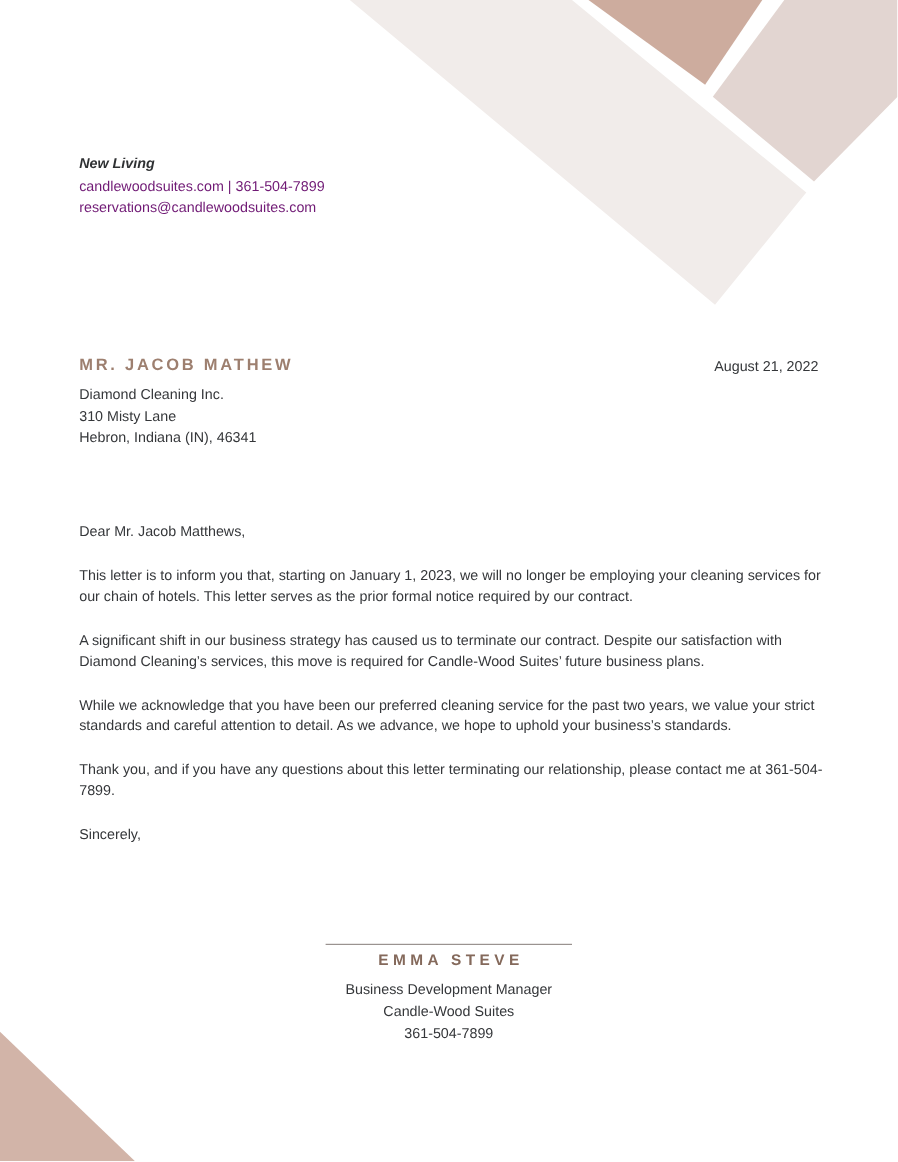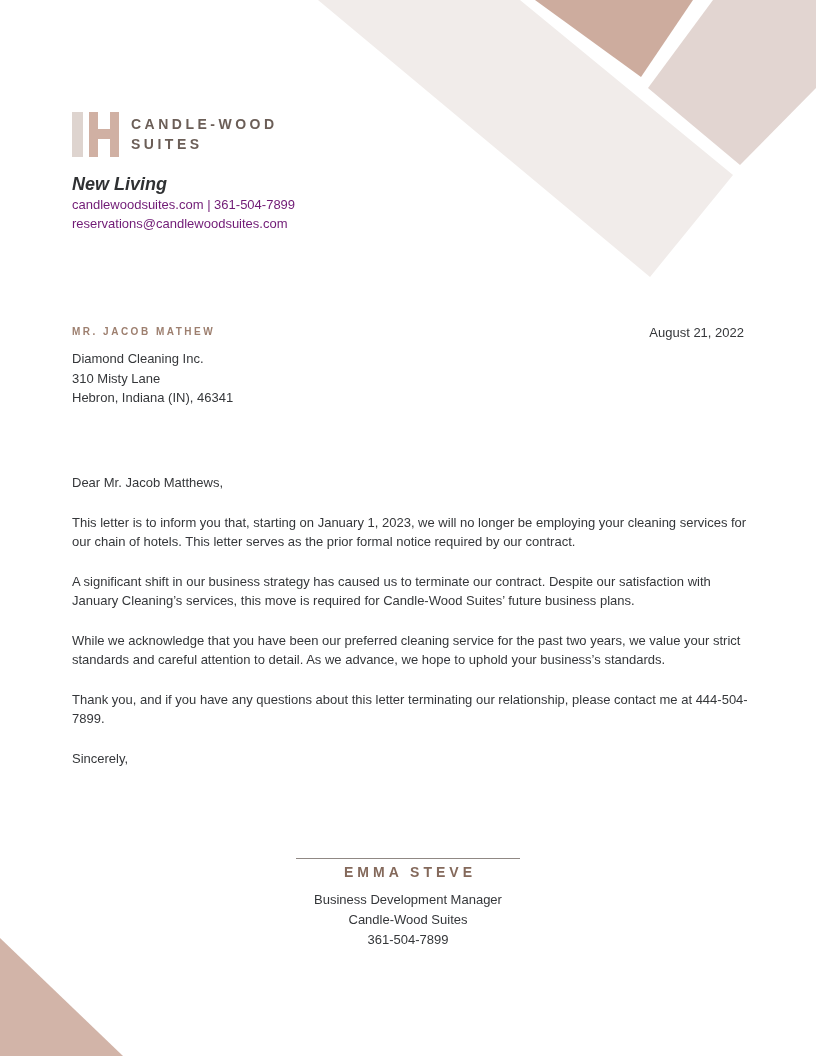--- a/index.html
+++ b/index.html
@@ -25,31 +25,31 @@
   .logo-h { position: relative; width: 30px; height: 45px; margin-left: 6px; }
   .logo-h .bar-l, .logo-h .bar-r { position: absolute; top: 0; width: 9px; height: 45px; background: #d0b0a3; }
   .logo-h .bar-l { left: 0; }
   .logo-h .bar-r { right: 0; }
   .logo-h .bar-x { position: absolute; left: 8px; right: 8px; top: 17px; height: 10px; background: #d0b0a3; }
   .brand-name { margin-left: 12px; padding-top: 2px; }
   .brand-name div {
     font-size: 14px; font-weight: bold; letter-spacing: 3.5px;
     color: #6b5e57; line-height: 20px;
   }
-  .tagline { margin-top: 18px; font-size: 18px; font-style: italic; font-weight: bold; color: #2f3133; line-height: 18px; }
+  .tagline { margin-top: 28px; font-size: 13px; font-style: italic; font-weight: bold; color: #2f3133; line-height: 18px; }
   .contact { font-size: 13px; color: #701a75; line-height: 19px; }
   .contact-block { margin-top: 2px; }
 
   
   .recipient-row {
     position: absolute; left: 72px; right: 72px; top: 324px;
     display: flex; justify-content: space-between; align-items: flex-start;
   }
   .recipient-name {
-    font-size: 10px; font-weight: bold; letter-spacing: 2.5px;
+    font-size: 15px; font-weight: bold; letter-spacing: 2.5px;
     color: #9d7f6f; line-height: 16px; margin-bottom: 9px;
   }
   .recipient-line { font-size: 13px; line-height: 19.5px; color: #35373a; }
   .date { font-size: 13px; color: #35373a; line-height: 16px; padding-top: 1px; }
 
   
   .letter-body { position: absolute; left: 72px; top: 473px; width: 682px; }
   .letter-body p { font-size: 13px; line-height: 19.5px; color: #35373a; margin-bottom: 20px; }
 
   
@@ -71,57 +71,43 @@
     <polygon points="318,0 520,0 733,175 650,277" fill="#F1ECEA"></polygon>
     <polygon points="535,0 693,0 641,77" fill="#CDAC9E"></polygon>
     <polygon points="713,0 816,0 816,88 740,165 648,88" fill="#E2D5D1"></polygon>
   </svg>
 
   <svg class="deco deco-bottom" width="816" height="120" viewBox="0 0 816 120">
     <polygon points="0,2 123,120 0,120" fill="#D2B4A8"></polygon>
   </svg>
 
   <header class="letterhead">
-    <div class="logo-row">
-      <div class="logo-mark">
-        <div class="logo-i"></div>
-        <div class="logo-h">
-          <div class="bar-l"></div>
-            <div class="bar-x"></div>
-            <div class="bar-r"></div>
-        </div>
-      </div>
-      <div class="brand-name">
-        <div>CANDLE-WOOD</div>
-        <div>SUITES</div>
-      </div>
-    </div>
     <div class="tagline">New Living</div>
     <div class="contact-block">
       <div class="contact">candlewoodsuites.com | 361-504-7899</div>
       <div class="contact">reservations@candlewoodsuites.com</div>
     </div>
   </header>
 
   <section class="recipient-row">
     <div>
       <div class="recipient-name">MR. JACOB MATHEW</div>
       <div class="recipient-line">Diamond Cleaning Inc.</div>
       <div class="recipient-line">310 Misty Lane</div>
       <div class="recipient-line">Hebron, Indiana (IN), 46341</div>
     </div>
     <div class="date">August 21, 2022</div>
   </section>
 
   <main class="letter-body">
     <p>Dear Mr. Jacob Matthews,</p>
     <p>This letter is to inform you that, starting on January 1, 2023, we will no longer be employing your cleaning services for our chain of hotels. This letter serves as the prior formal notice required by our contract.</p>
-    <p>A significant shift in our business strategy has caused us to terminate our contract. Despite our satisfaction with January Cleaning’s services, this move is required for Candle-Wood Suites’ future business plans.</p>
+    <p>A significant shift in our business strategy has caused us to terminate our contract. Despite our satisfaction with Diamond Cleaning’s services, this move is required for Candle-Wood Suites’ future business plans.</p>
     <p>While we acknowledge that you have been our preferred cleaning service for the past two years, we value your strict standards and careful attention to detail. As we advance, we hope to uphold your business’s standards.</p>
-    <p>Thank you, and if you have any questions about this letter terminating our relationship, please contact me at 444-504-7899.</p>
+    <p>Thank you, and if you have any questions about this letter terminating our relationship, please contact me at 361-504-7899.</p>
     <p>Sincerely,</p>
   </main>
 
   <footer class="signature">
     <div class="sig-divider"></div>
     <div class="sig-name">EMMA STEVE</div>
     <div class="sig-lines">
       <div class="sig-line">Business Development Manager</div>
       <div class="sig-line">Candle-Wood Suites</div>
       <div class="sig-line">361-504-7899</div>

